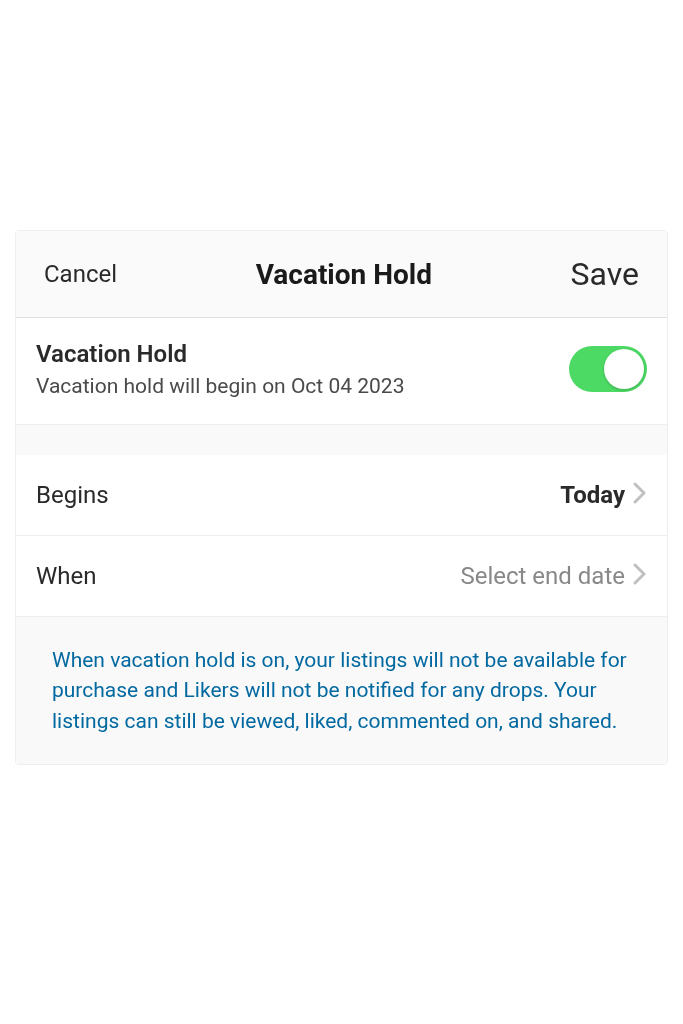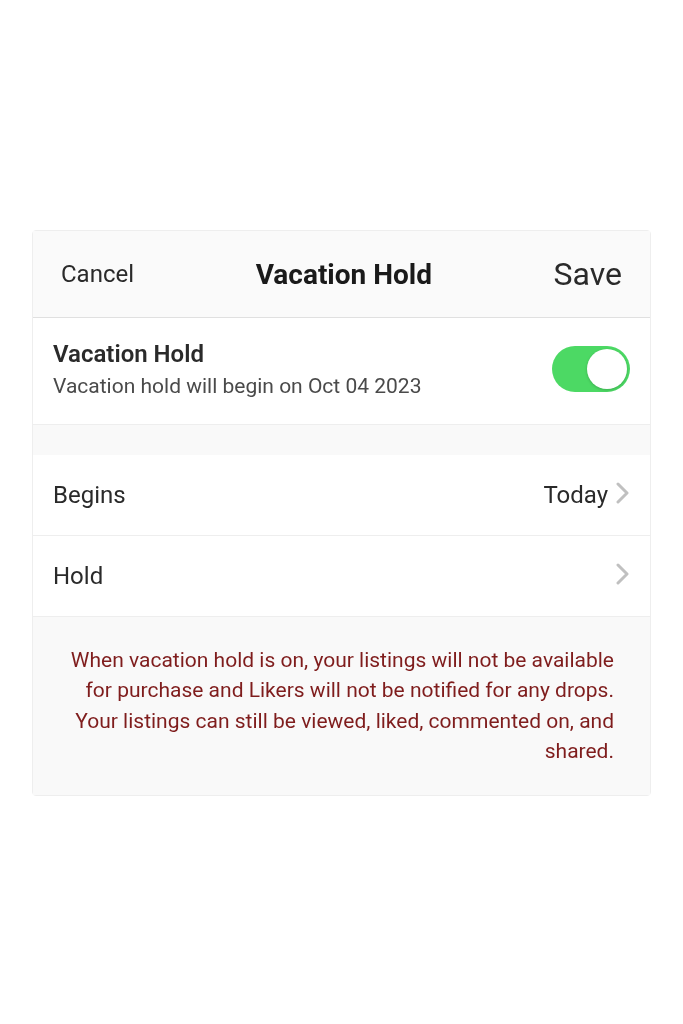--- a/index.html
+++ b/index.html
@@ -15,21 +15,21 @@
       overflow: hidden;
     }
     .top-spacer {
       height: 230px;
       background: #ffffff;
     }
     .container {
       background: #f9f9f9;
       border: 1px solid #eeeeee;
       border-radius: 4px;
-      margin: 0 32px;
+      margin: 0 15px;
     }
     .header {
       display: flex;
       justify-content: space-between;
       align-items: center;
       padding: 24px 28px;
       background: #fafafa;
       border-bottom: 1px solid #e0e0e0;
     }
     .header-cancel {
@@ -110,37 +110,37 @@
       font-weight: 400;
     }
     .row-right {
       display: flex;
       align-items: center;
       gap: 8px;
     }
     .row-value {
       font-size: 24px;
       color: #2a2a2a;
-      font-weight: 400;
+      font-weight: 700;
     }
     .row-value-placeholder {
       font-size: 24px;
       color: #888888;
       font-weight: 400;
     }
     .chevron {
       color: #c0c0c0;
       font-size: 26px;
       line-height: 1;
     }
     .info-text {
       padding: 28px 36px;
       font-size: 21px;
-      color: #7f1d1d;
-      text-align: right;
+      color: #0369a1;
+      text-align: left;
       line-height: 1.45;
       background: #f9f9f9;
     }
   </style>
 </head>
 <body>
 
 <div class="top-spacer"></div>
 
 <div class="container">
@@ -169,22 +169,23 @@
       <div class="row-value">Today</div>
       <div class="chevron">
         <svg width="14" height="22" viewBox="0 0 14 22" fill="none">
           <path d="M2 2 L11 11 L2 20" stroke="#c0c0c0" stroke-width="3" fill="none" stroke-linecap="round" stroke-linejoin="round"></path>
         </svg>
       </div>
     </div>
   </div>
 
   <div class="row">
-    <div class="row-label">Hold</div>
+    <div class="row-label">When</div>
     <div class="row-right">
+      <div class="row-value-placeholder">Select end date</div>
       <div class="chevron">
         <svg width="14" height="22" viewBox="0 0 14 22" fill="none">
           <path d="M2 2 L11 11 L2 20" stroke="#c0c0c0" stroke-width="3" fill="none" stroke-linecap="round" stroke-linejoin="round"></path>
         </svg>
       </div>
     </div>
   </div>
 
   <div class="info-text">When vacation hold is on, your listings will not be available for purchase and Likers will not be notified for any drops. Your listings can still be viewed, liked, commented on, and shared.</div>
 

